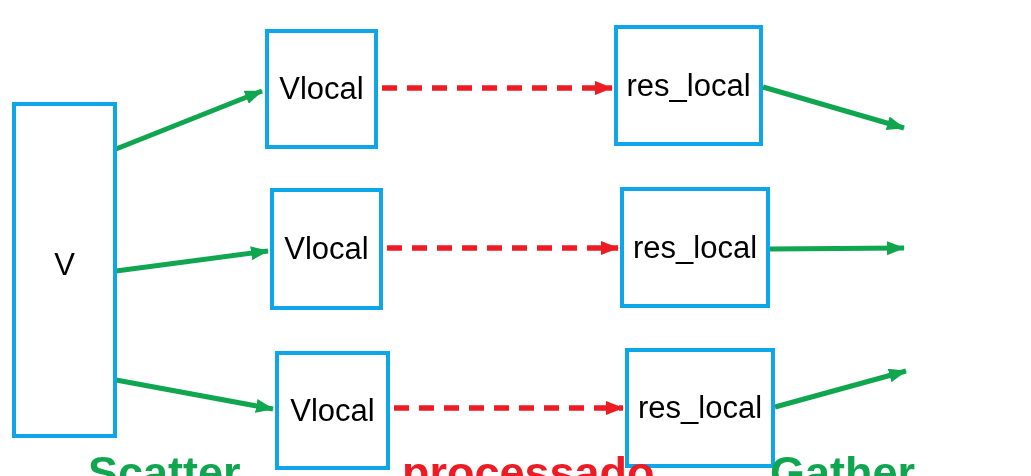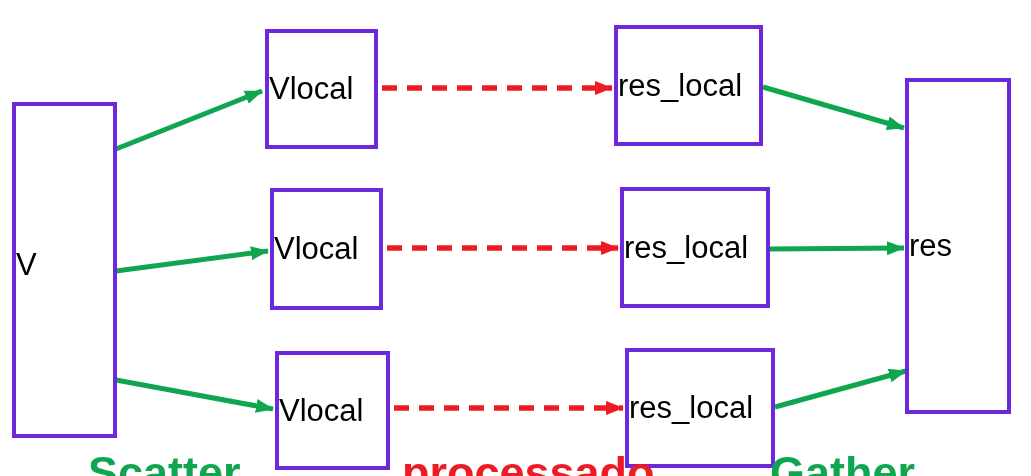--- a/index.html
+++ b/index.html
@@ -6,23 +6,23 @@
   body {
     width: 1031px; height: 476px; overflow: hidden;
     background: #ffffff;
     font-family: "Liberation Sans", sans-serif;
   }
   .stage { position: relative; width: 1031px; height: 476px; overflow: hidden; }
   .arrow-layer { position: absolute; left: 0; top: 0; width: 1031px; height: 476px; }
 
   .node {
     position: absolute;
-    border: 4px solid #6d28d9;
+    border: 4px solid #0ea5e9;
     background: #ffffff;
-    display: flex; align-items: center; justify-content: flex-start;
+    display: flex; align-items: center; justify-content: center;
     font-size: 31px; color: #000000; box-sizing: border-box;
     letter-spacing: 0px; white-space: nowrap;
   }
   .node-v      { left: 12px;  top: 102px; width: 105px; height: 336px; }
   .node-vl1    { left: 265px; top: 29px;  width: 113px; height: 120px; }
   .node-vl2    { left: 270px; top: 188px; width: 113px; height: 122px; }
   .node-vl3    { left: 275px; top: 351px; width: 115px; height: 119px; }
   .node-rl1    { left: 614px; top: 25px;  width: 149px; height: 121px; }
   .node-rl2    { left: 620px; top: 187px; width: 150px; height: 121px; }
   .node-rl3    { left: 625px; top: 348px; width: 150px; height: 120px; }
@@ -85,21 +85,18 @@
   <div class="node node-rl1">
     <span>res_local</span>
   </div>
   <div class="node node-rl2">
     <span>res_local</span>
   </div>
   <div class="node node-rl3">
     <span>res_local</span>
   </div>
 
-  <div class="node node-res">
-    <span>res</span>
-  </div>
 
   <div class="caption caption-scatter">Scatter</div>
   <div class="caption caption-process">processado</div>
   <div class="caption caption-gather">Gather</div>
 
 </div>
 
 </body></html>

